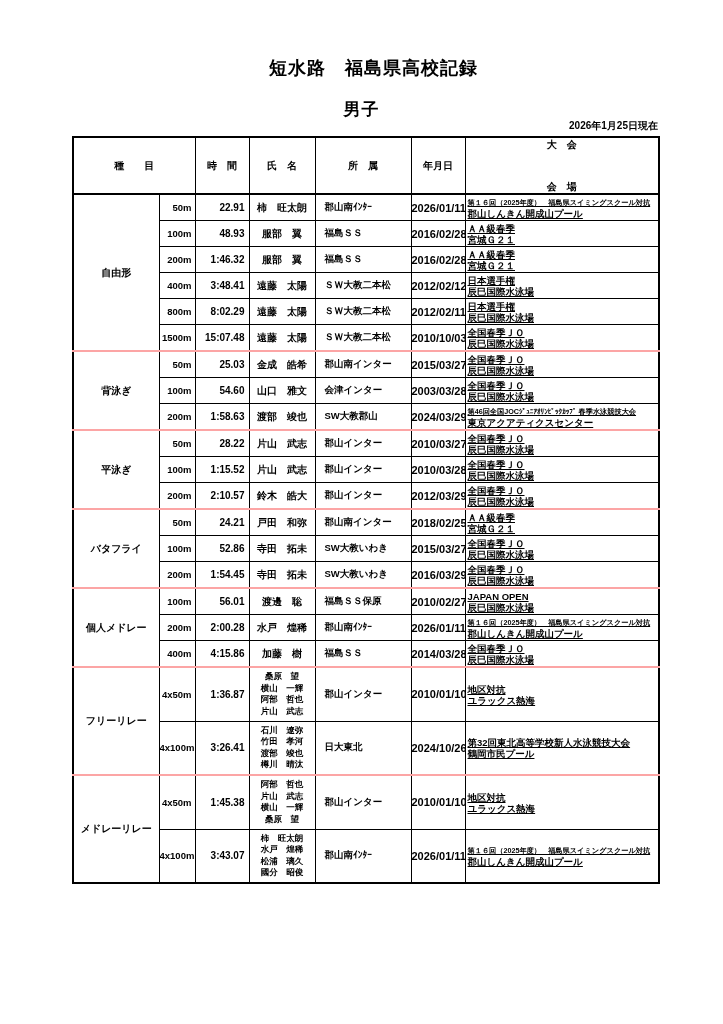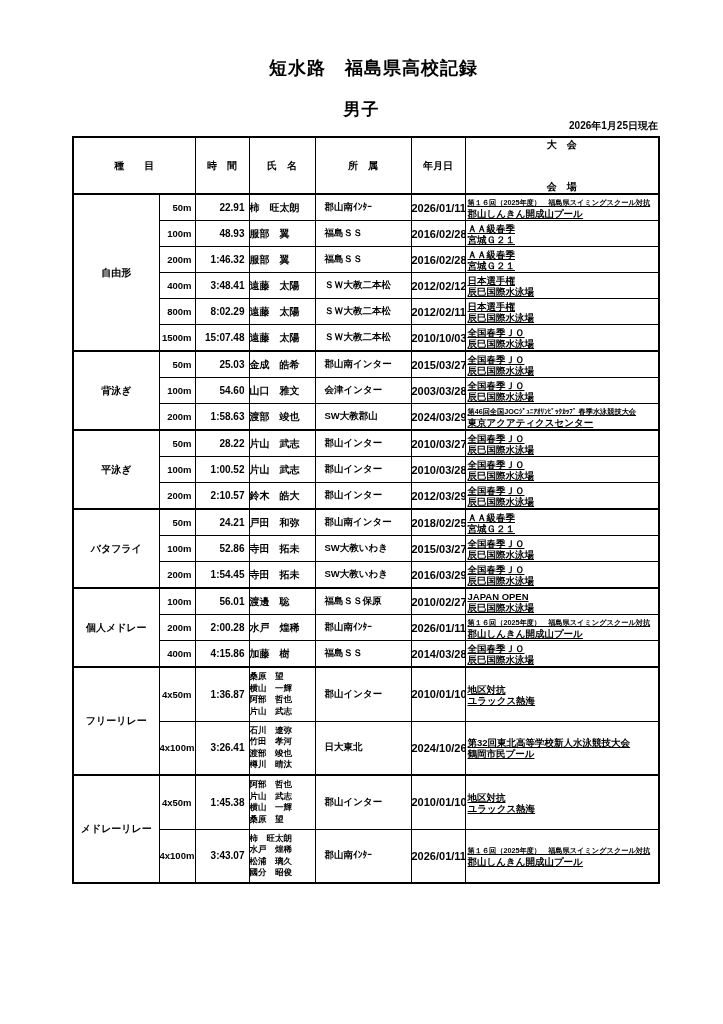--- a/index.html
+++ b/index.html
@@ -14,25 +14,25 @@
          font-size:17px;letter-spacing:1px;}
   .asof{position:absolute;top:119px;left:72px;width:586px;text-align:right;
          font-size:10px;}
   table.rec{position:absolute;top:136px;left:72px;width:586px;
          border-collapse:collapse;table-layout:fixed;border:2px solid #000;}
   .rec td,.rec th{border:1px solid #000;padding:0;overflow:hidden;vertical-align:middle;}
   tr.hdr{height:30px;}
   tr.hdr th{border-bottom:2px solid #000;font-size:10px;font-weight:bold;text-align:center;}
   tr.r26{height:26px;}
   tr.r54{height:54px;}
-  tr.secstart td{border-top:2px solid #000000;}
+  tr.secstart td{border-top:2px solid #fca5a5;}
   td.event{text-align:center;font-size:10px;}
   td.dist{text-align:right;font-size:9.5px;padding-right:3px;}
   td.time{text-align:right;font-size:10px;padding-right:4px;}
-  td.name{font-size:10px;}
+  td.name{text-align:center;font-size:10px;}
   td.name .nm{line-height:11.5px;font-size:8.5px;}
   td.team{text-align:left;font-size:9.5px;padding-left:9px;white-space:nowrap;}
   td.date{text-align:center;font-size:11px;white-space:nowrap;}
   td.meet{padding:2px 0 1px 2px;text-decoration:underline;}
   td.meet .wrap{display:flex;flex-direction:column;justify-content:space-between;height:100%;}
   .meetline{font-size:9.5px;line-height:11px;white-space:nowrap;}
   .meetline.sm{font-size:7.2px;}
   .venueline{font-size:9.5px;line-height:11px;white-space:nowrap;}
   th .two{display:flex;flex-direction:column;justify-content:space-around;height:100%;gap:29px;}
   th .two div{line-height:13px;}
@@ -198,21 +198,21 @@
         <td class="date">2010/03/27</td>
         <td class="meet">
           <div class="wrap">
             <div class="meetline">全国春季ＪＯ</div>
             <div class="venueline">辰巳国際水泳場</div>
           </div>
         </td>
       </tr>
       <tr class="r26">
         <td class="dist">100m</td>
-        <td class="time">1:00.52</td>
+        <td class="time">1:15.52</td>
         <td class="name">片山　武志</td>
         <td class="team">郡山インター</td>
         <td class="date">2010/03/28</td>
         <td class="meet">
           <div class="wrap">
             <div class="meetline">全国春季ＪＯ</div>
             <div class="venueline">辰巳国際水泳場</div>
           </div>
         </td>
       </tr>

